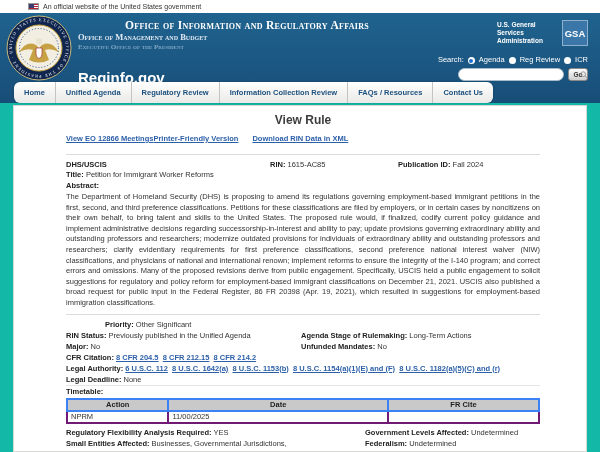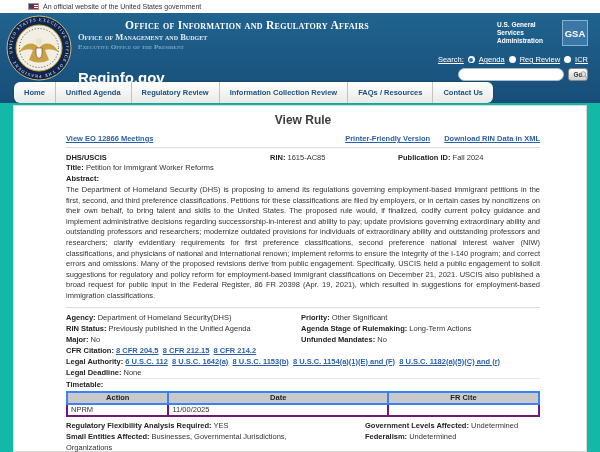--- a/index.html
+++ b/index.html
@@ -22,21 +22,21 @@
   .agency-l2 { font-size:8.5px; font-weight:bold; color:#dfe9f2; font-variant:small-caps; margin-top:1px; }
   .agency-l3 { font-size:7px; font-weight:bold; color:#7fa6c6; font-variant:small-caps; margin-top:1px; }
   .site-name { position:absolute; left:78px; top:56px; color:#fff; font-weight:bold; font-size:15px; }
 
   .gsa-wrap { position:absolute; right:12px; top:7px; display:flex; align-items:center; gap:5px; }
   .gsa-text { width:60px; text-align:left; color:#fff; font-size:6.5px; font-weight:bold; line-height:1.25; }
   .gsa-box { width:26px; height:26px; background:#3b76a9; border:1px solid #8db1cc; color:#fff;
     font-size:9.5px; font-weight:bold; display:flex; align-items:center; justify-content:center; }
 
   .search-area { position:absolute; right:12px; top:42px; }
-  .search-row1 { display:flex; align-items:center; gap:4px; color:#fff; font-size:7.5px; justify-content:flex-end;text-decoration:underline; }
+  .search-row1 { display:flex; align-items:flex-end; gap:4px; color:#fff; font-size:7.5px; justify-content:flex-end; }
   .radio { width:7px; height:7px; border-radius:50%; background:#fff; position:relative; display:inline-block; }
   .radio.selected::after { content:''; position:absolute; left:1.5px; top:1.5px; right:1.5px; bottom:1.5px;
     background:#1f6fd0; border-radius:50%; }
   .search-row2 { margin-top:4px; display:flex; gap:4px; justify-content:flex-end; }
   .search-input { width:106px; height:13px; border:1px solid #a9bccb; border-radius:7px;
     font-size:7px; padding:0 4px 0 15px; outline:none; background:#fff; }
   .search-icon { position:absolute; margin:2.5px 0 0 4px; width:8px; height:8px; pointer-events:none; }
   .go-btn { height:13px; width:20px; border:1px solid #8a8a8a; border-radius:3px;
     background:linear-gradient(#fdfdfd,#cfcfcf); font-size:6.5px; font-weight:bold; color:#333; }
 
@@ -44,21 +44,21 @@
     background:linear-gradient(#ffffff,#e9e9e7); border-radius:6px 6px 6px 6px; box-shadow:0 0 2px rgba(0,0,0,.3); }
   .nav-tab { font-size:7.5px; font-weight:bold; color:#1c4f7c; padding:0 10px; line-height:21px;
     border-right:1px solid #c3c3c3; cursor:pointer; white-space:nowrap; }
   .nav-tab:last-child { border-right:none; }
 
   
   .page-bg { background:#14b8a6; height:349px; padding:2px 13px 0; }
   .panel { background:#fff; border:1px solid #d7d7d3; height:347px; padding:7px 46px 0 52px; }
 
   .page-title { text-align:center; font-size:12px; font-weight:bold; color:#3d3d3d; }
-  .links-row { display:flex; justify-content:space-between; align-items:flex-end; margin-top:7px; padding-bottom:4px;
+  .links-row { display:flex; align-items:flex-end; margin-top:7px; padding-bottom:11px;
     border-bottom:1px solid #dcdcd8; }
   .links-right { display:flex; gap:14px; }
   a.lnk { color:#2b5fa8; font-size:7.5px; font-weight:bold; text-decoration:underline; cursor:pointer; white-space:nowrap; }
 
   .meta-row { display:flex; margin-top:5px; font-size:7.5px; color:#333; }
   .meta-c1 { width:204px; } .meta-c2 { width:128px; }
   b.lbl { color:#222; font-weight:bold; }
   .row { font-size:7.5px; color:#333; line-height:11px; }
   .abstract { font-size:7.5px; color:#333; line-height:10.6px; text-align:justify; margin-top:1px; }
   .divider { border-bottom:1px solid #dcdcd8; margin:5px 0 4px; }
@@ -164,22 +164,20 @@
       <b class="lbl">Title:</b>
       <span>Petition for Immigrant Worker Reforms</span>
     </div>
 
     <div class="row"><b class="lbl">Abstract:</b></div>
     <div class="abstract">The Department of Homeland Security (DHS) is proposing to amend its regulations governing employment-based immigrant petitions in the first, second, and third preference classifications. Petitions for these classifications are filed by employers, or in certain cases by noncitizens on their own behalf, to bring talent and skills to the United States. The proposed rule would, if finalized, codify current policy guidance and implement administrative decisions regarding successorship-in-interest and ability to pay; update provisions governing extraordinary ability and outstanding professors and researchers; modernize outdated provisions for individuals of extraordinary ability and outstanding professors and researchers; clarify evidentiary requirements for first preference classifications, second preference national interest waiver (NIW) classifications, and physicians of national and international renown; implement reforms to ensure the integrity of the I-140 program; and correct errors and omissions. Many of the proposed revisions derive from public engagement. Specifically, USCIS held a public engagement to solicit suggestions for regulatory and policy reform for employment-based immigrant classifications on December 21, 2021. USCIS also published a broad request for public input in the Federal Register, 86 FR 20398 (Apr. 19, 2021), which resulted in suggestions for employment-based immigration classifications.</div>
 
     <div class="divider"></div>
 
     <div class="two-col">
-      <div class="col-l row">
-        <b class="lbl">Agency:</b> <span>Department of Homeland Security(DHS)</span></div>
       <div class="col-r row">
         <b class="lbl">Priority:</b> <span>Other Significant</span></div>
     </div>
     <div class="two-col">
       <div class="col-l row">
         <b class="lbl">RIN Status:</b> <span>Previously published in the Unified Agenda</span></div>
       <div class="col-r row">
         <b class="lbl">Agenda Stage of Rulemaking:</b> <span>Long-Term Actions</span></div>
     </div>
     <div class="two-col">

